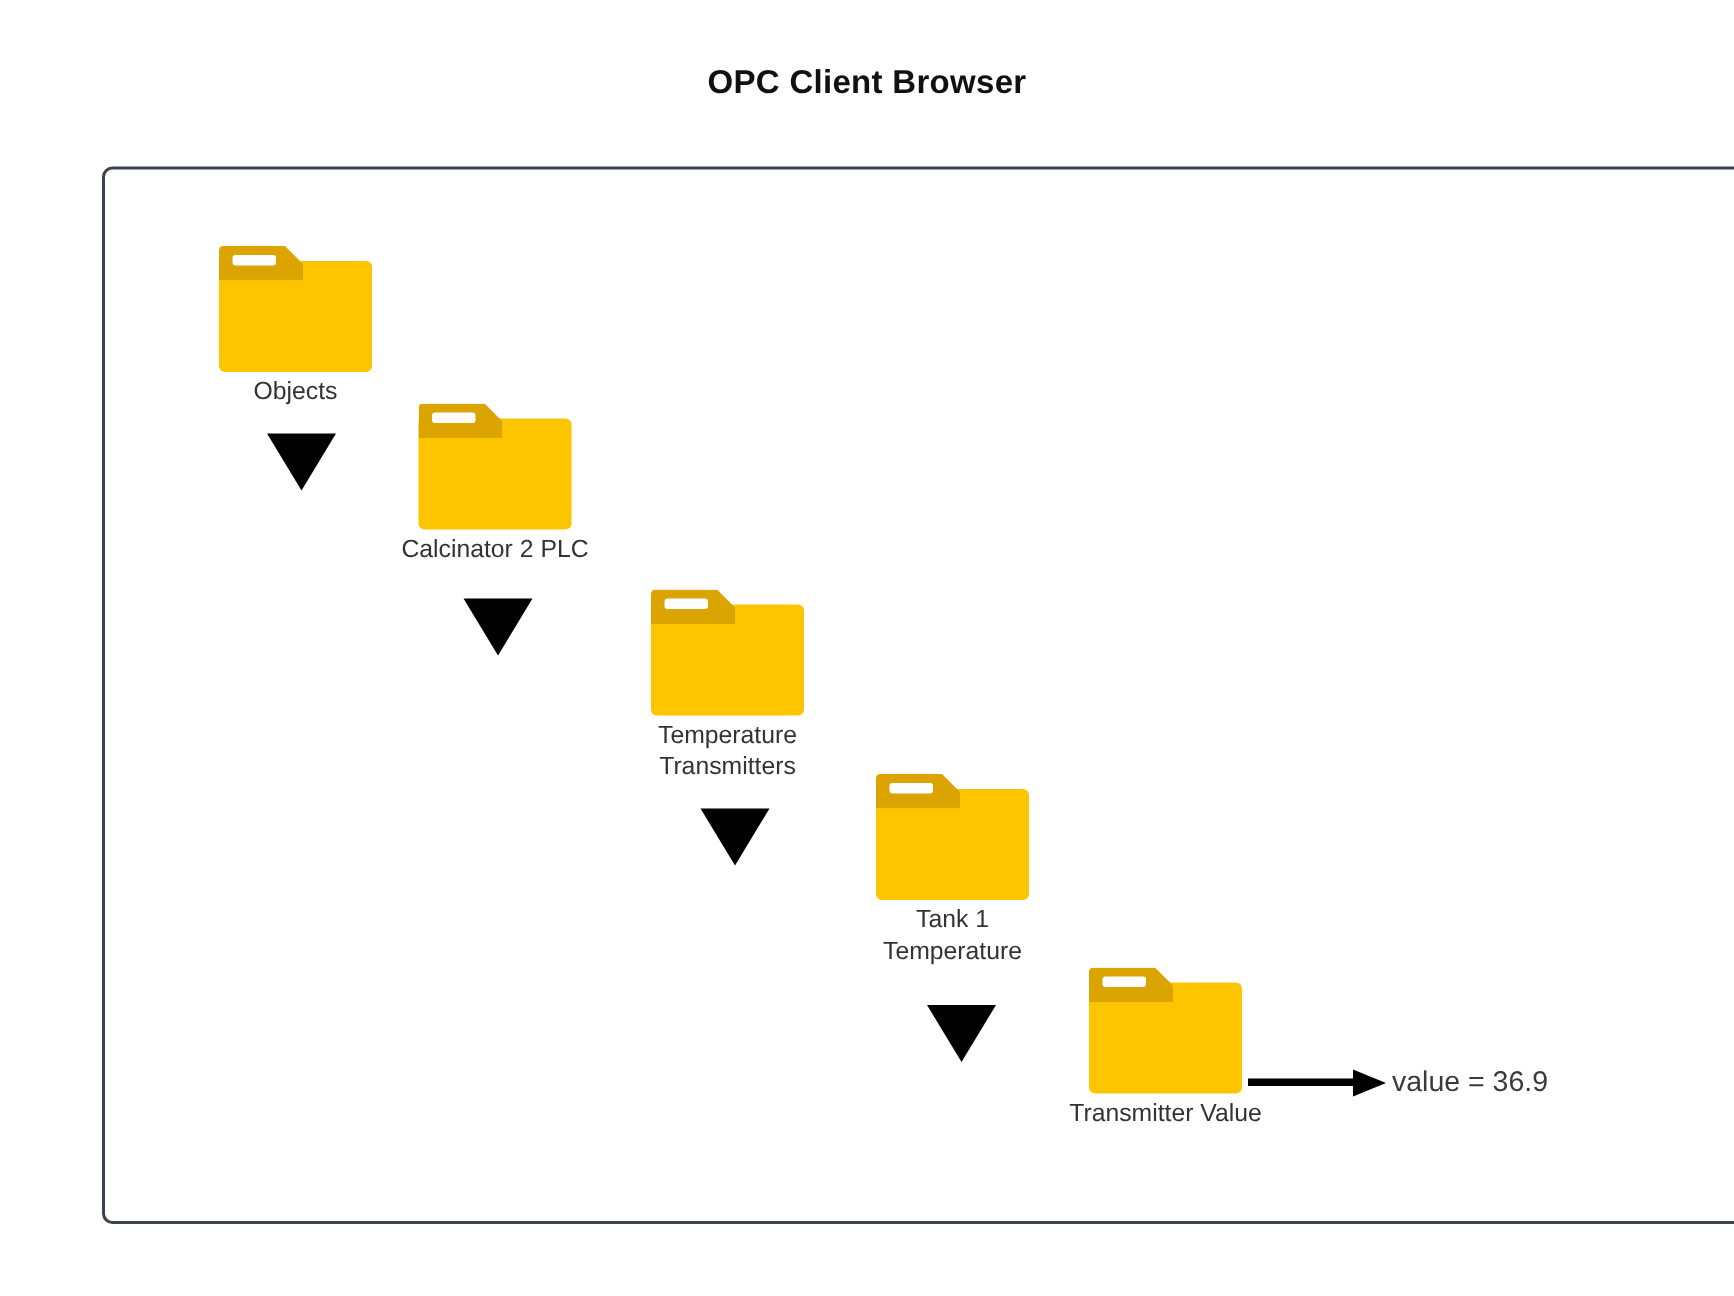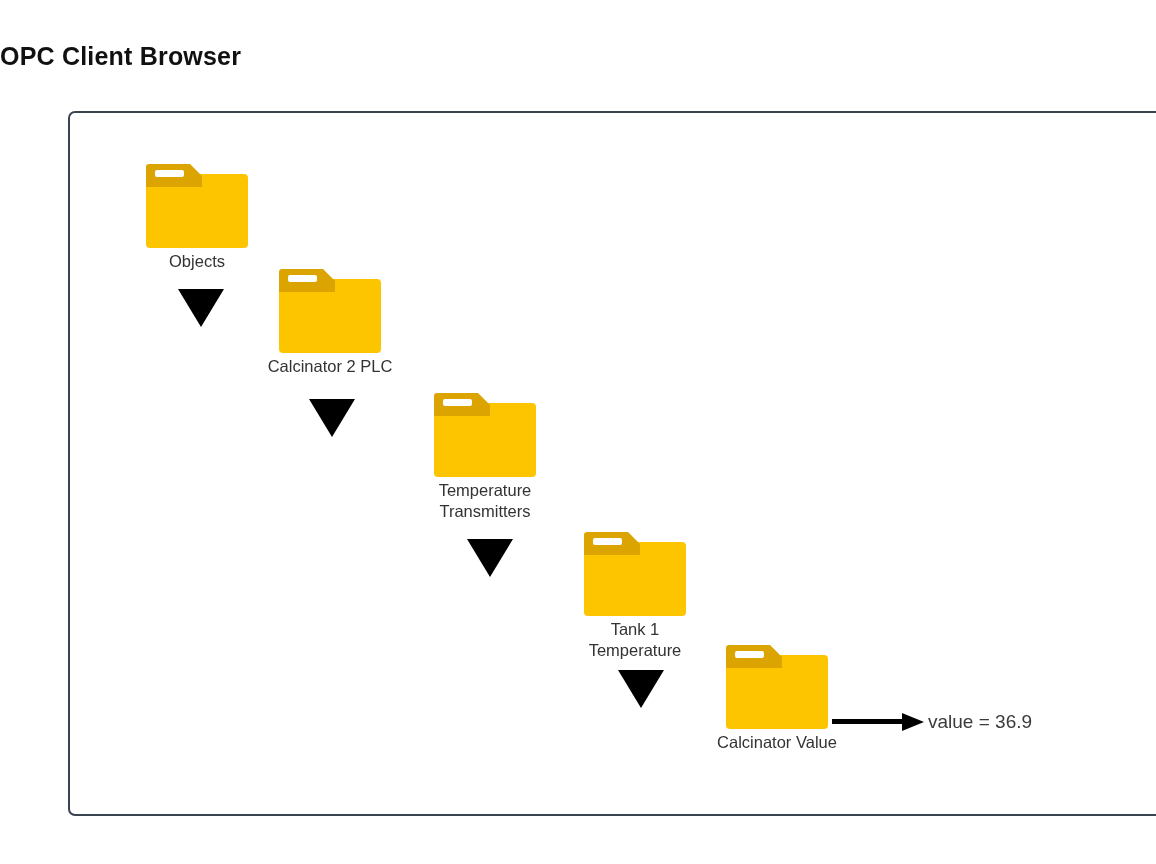--- a/index.html
+++ b/index.html
@@ -13,21 +13,22 @@
     position: relative;
     font-family: "Liberation Sans", sans-serif;
     overflow: hidden;
   }
 
   #page-title {
     position: absolute;
     left: 0;
     top: 42px;
     width: 1156px;
-    font-size: 25px;
+    text-align: center;
+    font-size: 22px;
     font-weight: bold;
     color: #111111;
     letter-spacing: 0.2px;
   }
 
   #canvas-frame {
     position: absolute;
     left: 68px;
     top: 111px;
     width: 1140px;
@@ -171,41 +172,41 @@
       <div class="folder-tab">
         <div class="folder-tab-bar"></div>
       </div>
     </div>
     <div class="node-label">Temperature
 Transmitters</div>
   </div>
 
   <div class="down-arrow" style="left:397px; top:426px;"></div>
 
-  <div class="node" style="left:514px; top:419px;">
+  <div class="node" style="left:514px; top:403px;">
     <div class="folder">
       <div class="folder-body"></div>
       <div class="folder-tab">
         <div class="folder-tab-bar"></div>
       </div>
     </div>
     <div class="node-label">Tank 1
 Temperature</div>
   </div>
 
   <div class="down-arrow" style="left:548px; top:557px;"></div>
 
   <div class="node" style="left:656px; top:532px;">
     <div class="folder">
       <div class="folder-body"></div>
       <div class="folder-tab">
         <div class="folder-tab-bar"></div>
       </div>
     </div>
-    <div class="node-label">Calcinator Value</div>
+    <div class="node-label">Transmitter Value</div>
   </div>
 
 </div>
 
 <div id="value-arrow">
   <div class="shaft"></div>
   <div class="head"></div>
 </div>
 
 <div id="value-text">value = 36.9</div>

